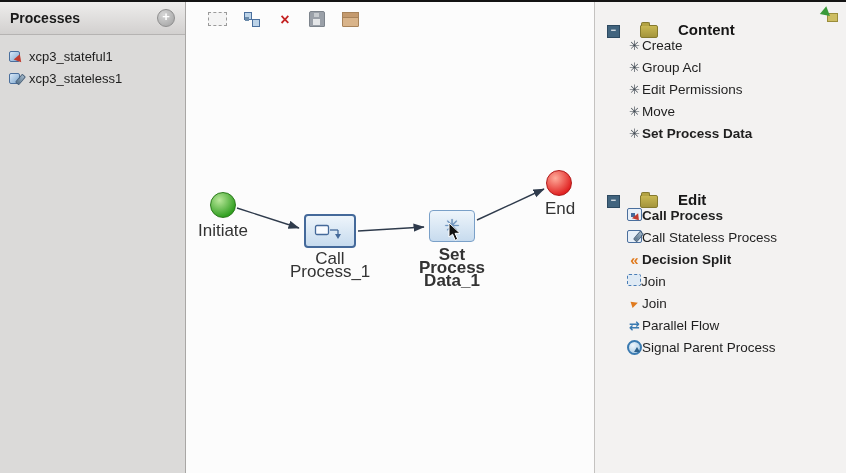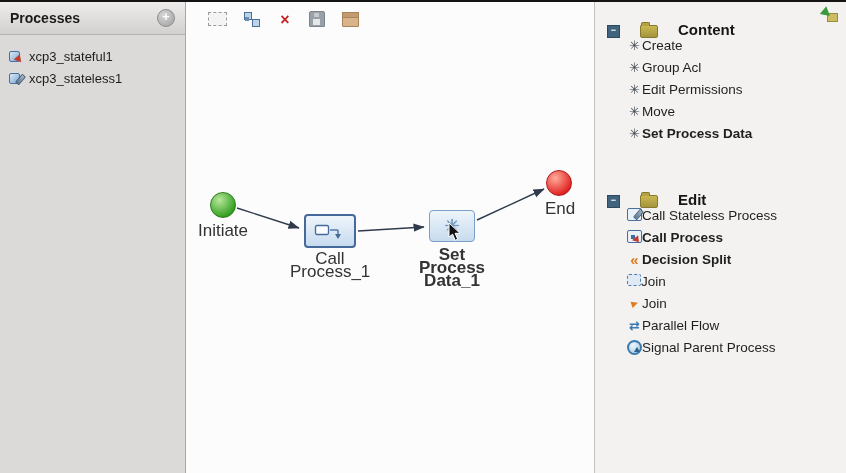--- a/index.html
+++ b/index.html
@@ -203,28 +203,28 @@
       </div>
     </div>
 
     <div class="pgroup gap-lg">
       <div class="pheader">
         <span class="minus"></span>
         <span class="folder"></span>
         <span class="ptitle">Edit</span>
       </div>
       <div class="prow">
+        <span class="picon icon-callprocess"></span>
+        <span class="plabel bold">Call Process</span>
+      </div>
+      <div class="prow">
         <span class="picon icon-callstateless"></span>
         <span class="plabel">Call Stateless Process</span>
       </div>
       <div class="prow">
-        <span class="picon icon-callprocess"></span>
-        <span class="plabel bold">Call Process</span>
-      </div>
-      <div class="prow">
         <span class="picon icon-decision"></span>
         <span class="plabel bold">Decision Split</span>
       </div>
       <div class="prow">
         <span class="picon icon-group"></span>
         <span class="plabel">Join</span>
       </div>
       <div class="prow">
         <span class="picon icon-join"></span>
         <span class="plabel">Join</span>

